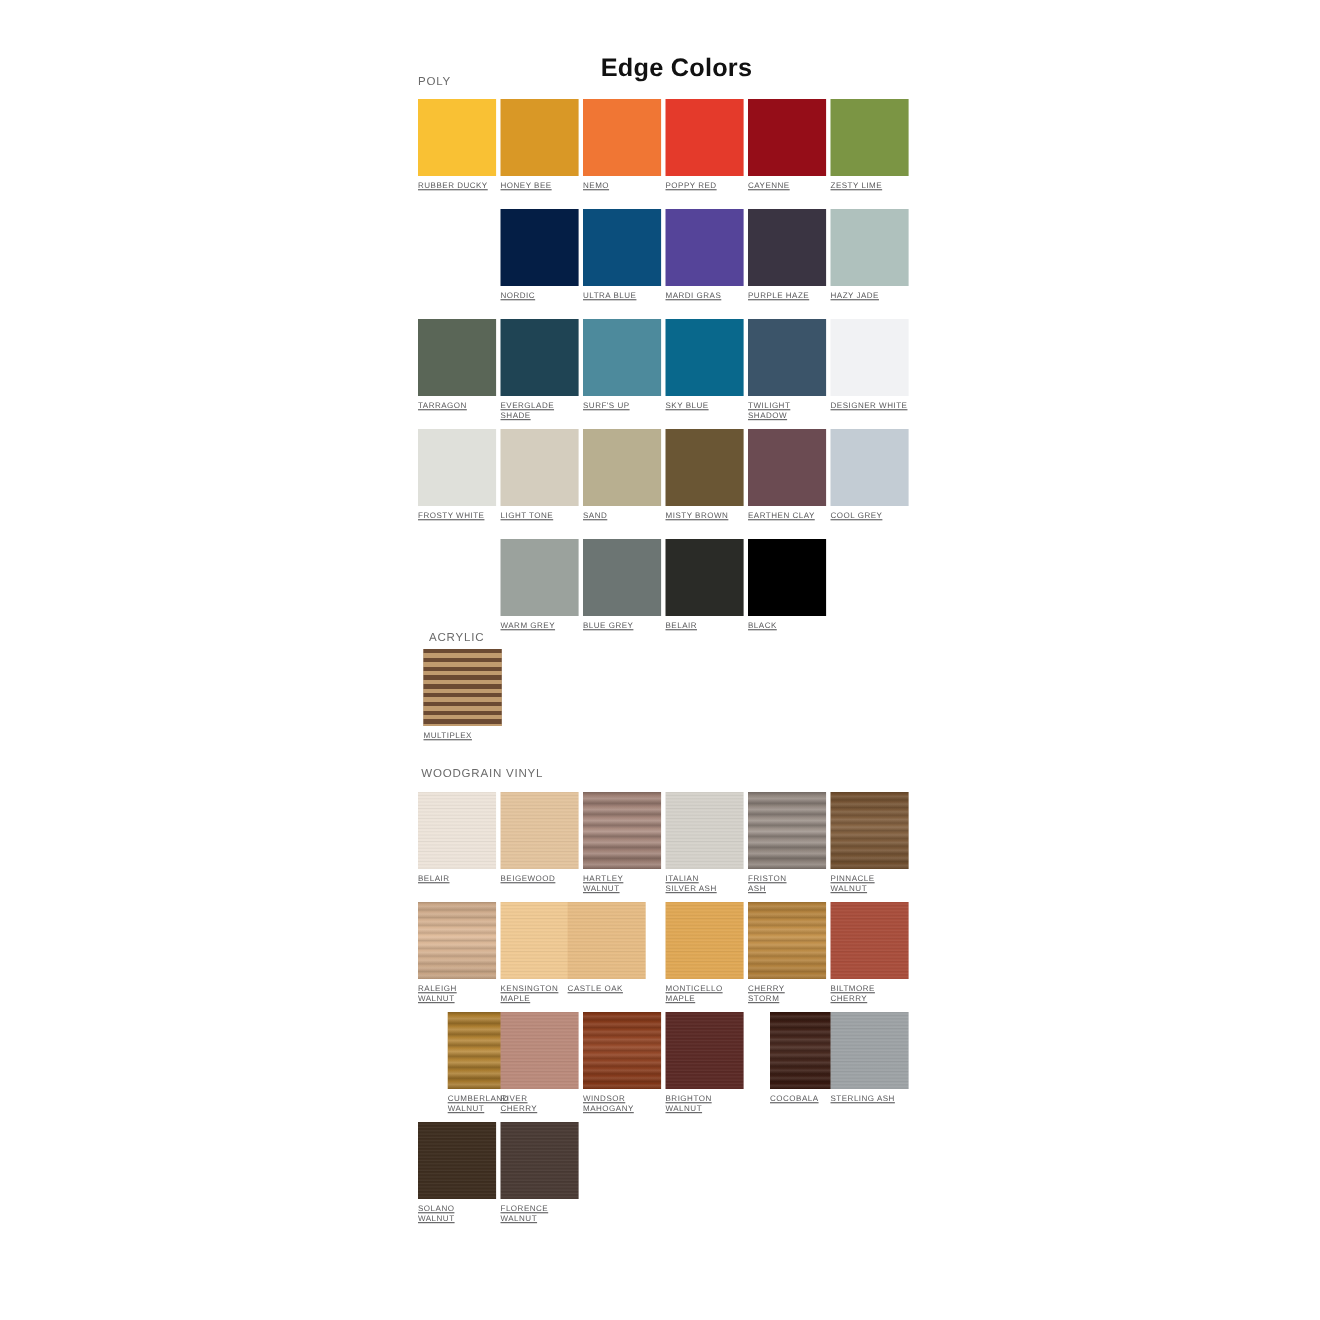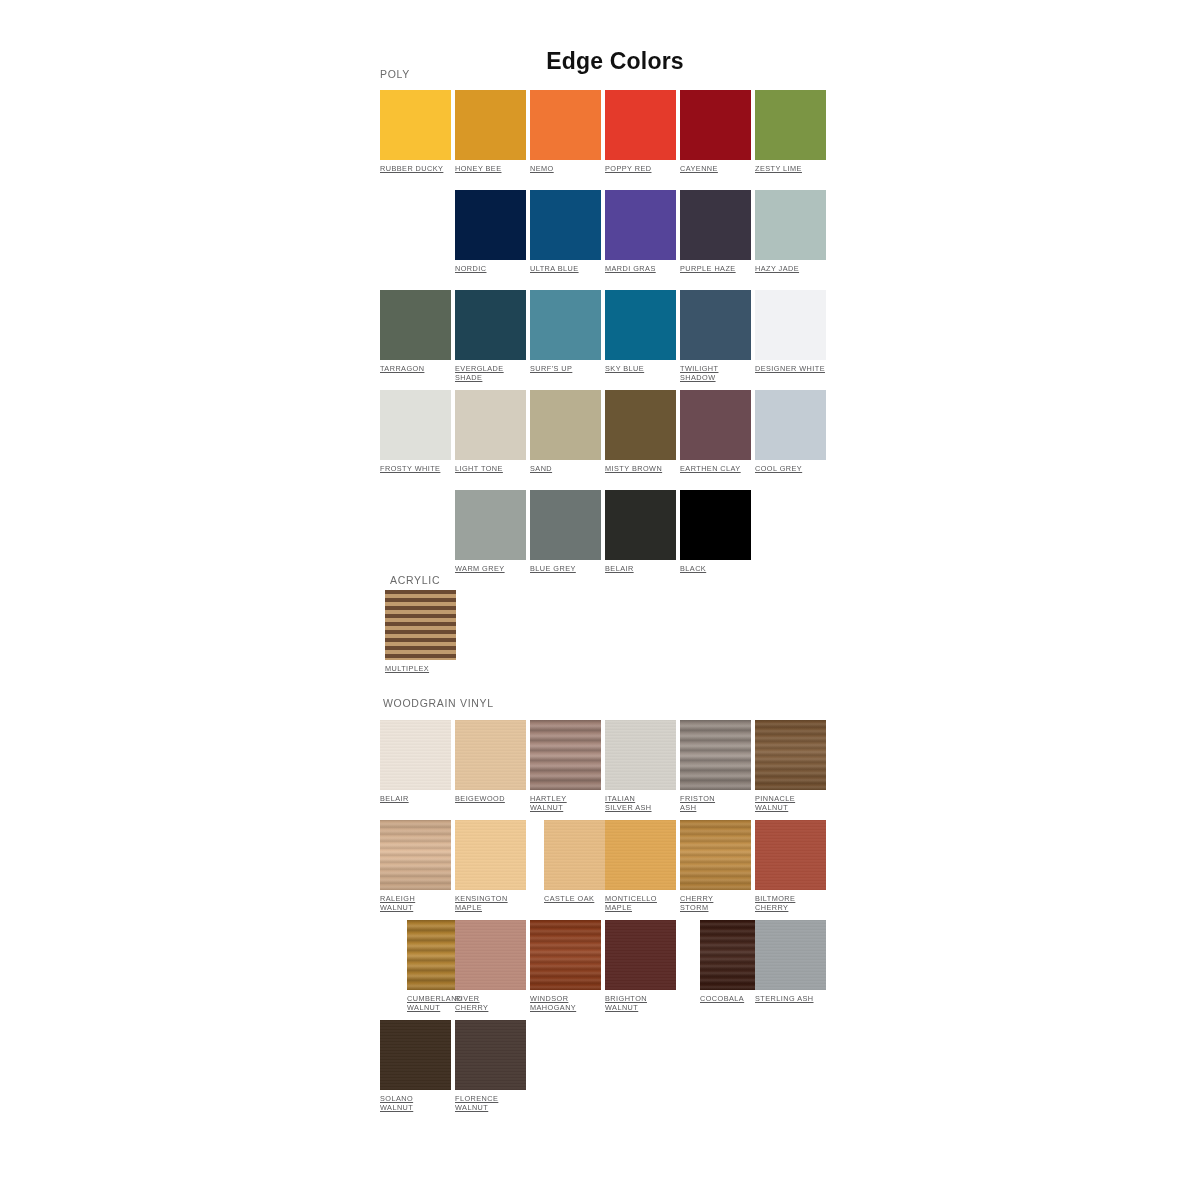--- a/index.html
+++ b/index.html
@@ -306,21 +306,21 @@
         <div class="swatch-cell" style="left: 0px;">
           <div class="swatch-chip tex grain-band" style="background-color: rgb(221, 182, 147);"></div>
           <div class="swatch-label">RALEIGH
 WALNUT</div>
         </div>
         <div class="swatch-cell" style="left: 75px;">
           <div class="swatch-chip tex grain-fine" style="background-color: rgb(240, 202, 148);"></div>
           <div class="swatch-label">KENSINGTON
 MAPLE</div>
         </div>
-        <div class="swatch-cell" style="left: 164px;">
+        <div class="swatch-cell" style="left: 136px;">
           <div class="swatch-chip tex grain-fine" style="background-color: rgb(230, 188, 133);"></div>
           <div class="swatch-label">CASTLE OAK</div>
         </div>
         <div class="swatch-cell" style="left: 225px;">
           <div class="swatch-chip tex grain-fine" style="background-color: rgb(224, 168, 85);"></div>
           <div class="swatch-label">MONTICELLO
 MAPLE</div>
         </div>
         <div class="swatch-cell" style="left: 300px;">
           <div class="swatch-chip tex grain-band" style="background-color: rgb(192, 138, 62);"></div>

